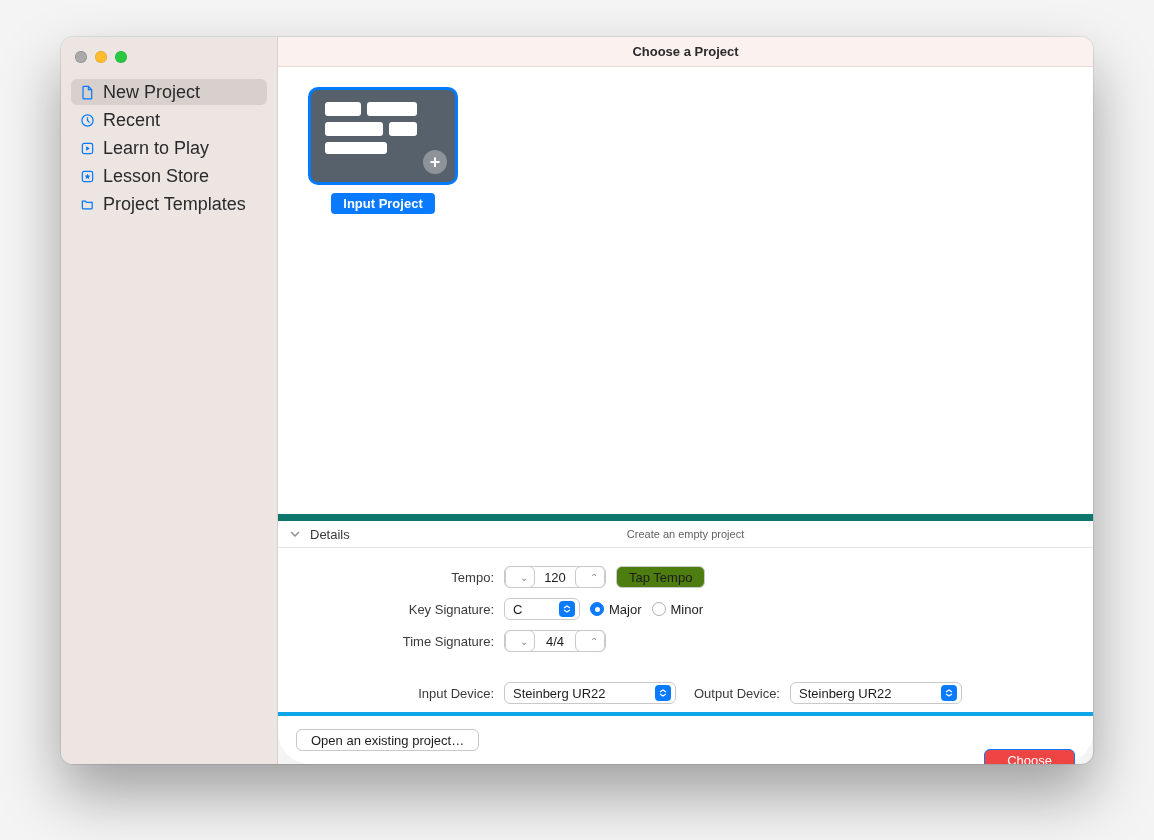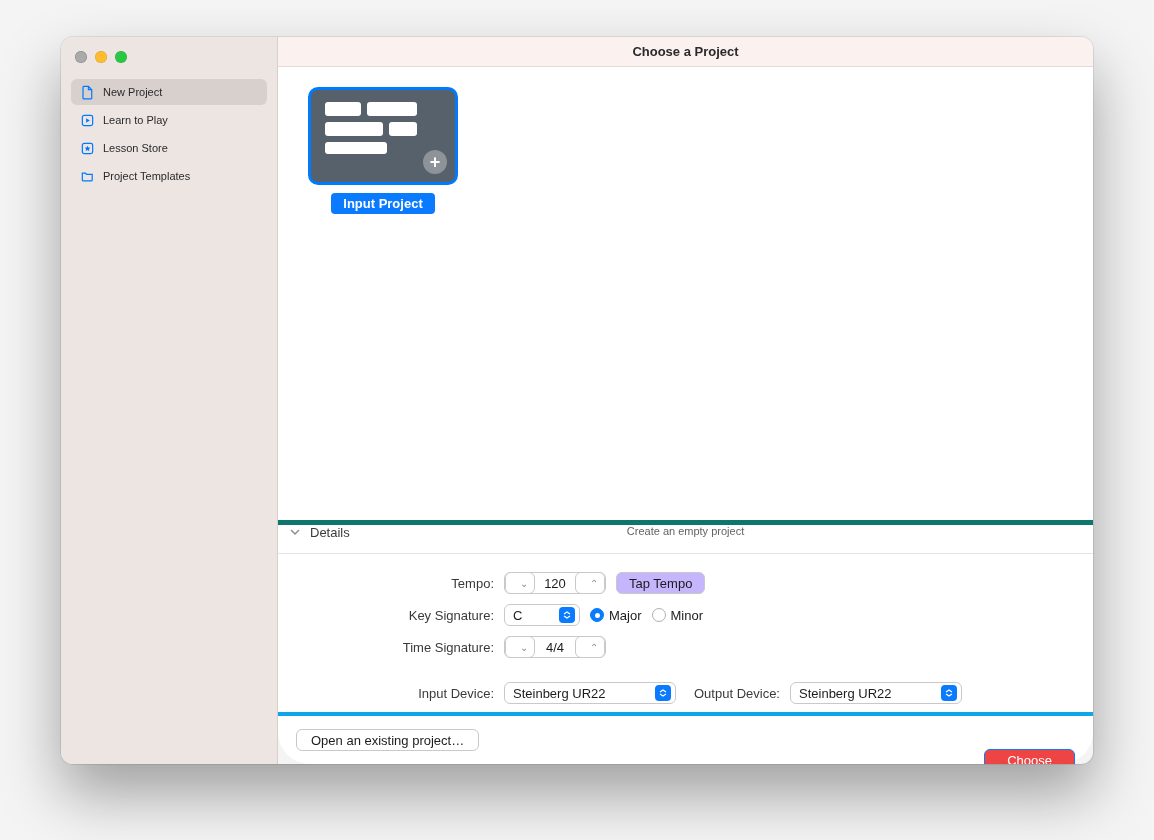--- a/index.html
+++ b/index.html
@@ -44,21 +44,21 @@
     display: flex; align-items: center; gap: 8px;
     height: 26px;
     padding: 0 8px;
     border-radius: 6px;
     cursor: default;
     color: #2a2a2c;
   }
   .side-item.selected { background: #d8d0cc; }
   .side-item .ic { width: 16px; height: 16px; display: flex; align-items: center; justify-content: center; color: #007aff; }
   .side-item svg { width: 15px; height: 15px; }
-  .side-label { font-size: 11px; }
+  .side-label { font-size: 18px; }
 
   
   .main {
     flex: 1;
     display: flex;
     flex-direction: column;
     background: #fff;
     border-radius: 32px;
   }
   .titlebar {
@@ -111,22 +111,23 @@
     color: #fff;
     font-weight: 600;
     font-size: 13px;
     padding: 3px 12px;
     border-radius: 4px;
   }
 
   
   .details-header {
     display: flex;
+    align-items: center;
     height: 34px;
-    border-top: 5px solid #0f766e;
+    border-top: 7px solid #0f766e;
     border-bottom: 1px solid #e4e4e6;
     padding: 0 12px;
     position: relative;
     color: #3a3a3c;
   }
   .details-header .chev { margin-right: 10px; color: #8e8e93; }
   .details-title { font-weight: 500; }
   .details-sub {
     position: absolute; left: 50%; transform: translateX(-50%);
     color: #636366; font-size: 11px;
@@ -152,21 +153,21 @@
     border: 1px solid #c9c9cc;
     border-radius: 6px;
     overflow: hidden;
     background: #fff;
   }
   .stepper .btn { width: 20px; text-align: center; color: #8e8e93; font-size: 10px; }
   .stepper .val { min-width: 40px; text-align: center; padding: 0 6px; }
   .pill-btn {
     height: 22px; padding: 0 12px;
     border: 1px solid #c9c9cc; border-radius: 6px;
-    background: #c4b5fd; display: inline-flex; align-items: center;
+    background: #4d7c0f; display: inline-flex; align-items: center;
   }
   .select {
     display: inline-flex; align-items: center;
     height: 22px;
     border: 1px solid #c9c9cc; border-radius: 6px;
     background: #fff; padding: 0 4px 0 8px; gap: 6px;
   }
   .select.narrow  .val { width: 40px; }
   .select.wide    { width: 172px; justify-content: space-between; }
   .select .cap {
@@ -220,20 +221,29 @@
       <div class="side-item selected">
         <span class="ic">
           <svg viewBox="0 0 16 16" fill="none" stroke="currentColor" stroke-width="1.3">
               <path d="M4 1.5h5L12.5 5v9a.8.8 0 0 1-.8.8H4a.8.8 0 0 1-.8-.8V2.3A.8.8 0 0 1 4 1.5Z"></path>
               <path d="M9 1.5V5h3.5"></path>
             </svg>
         </span>
         <span class="side-label">New Project</span>
       </div>
 
+      <div class="side-item">
+        <span class="ic">
+          <svg viewBox="0 0 16 16" fill="none" stroke="currentColor" stroke-width="1.3">
+              <circle cx="8" cy="8" r="6"></circle>
+              <path d="M8 4.5V8l2.2 2.2"></path>
+            </svg>
+        </span>
+        <span class="side-label">Recent</span>
+      </div>
 
       <div class="side-item">
         <span class="ic">
           <svg viewBox="0 0 16 16" fill="none" stroke="currentColor" stroke-width="1.3">
               <rect x="2.5" y="2.5" width="11" height="11" rx="2"></rect>
               <path d="M6.5 5.5v5l4-2.5-4-2.5Z" fill="currentColor" stroke="none"></path>
             </svg>
         </span>
         <span class="side-label">Learn to Play</span>
       </div>
@@ -332,21 +342,21 @@
 
       <div class="form-row">
         <label>Time Signature:</label>
         <div class="stepper">
           <span class="btn">⌄</span>
           <span class="val">4/4</span>
           <span class="btn">⌃</span>
         </div>
       </div>
 
-      <div class="form-row io-row" style="margin-top:14px">
+      <div class="form-row io-row" style="margin-top:20px">
         <label>Input Device:</label>
         <div class="select wide">
           <span>Steinberg UR22</span>
           <span class="cap">
             <svg viewBox="0 0 10 10">
                 <path d="M2 4l3-2 3 2M2 6l3 2 3-2" fill="none" stroke="#fff" stroke-width="1.2"></path>
               </svg>
           </span>
         </div>
         <label style="width:auto; margin-left:8px">Output Device:</label>

